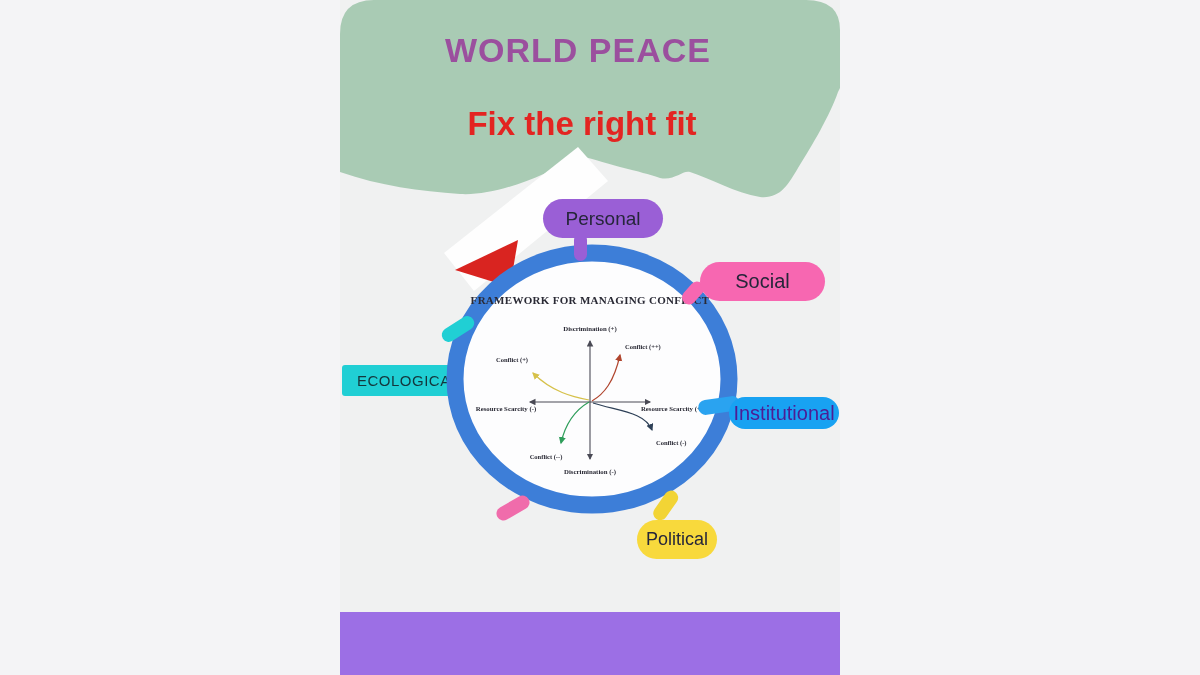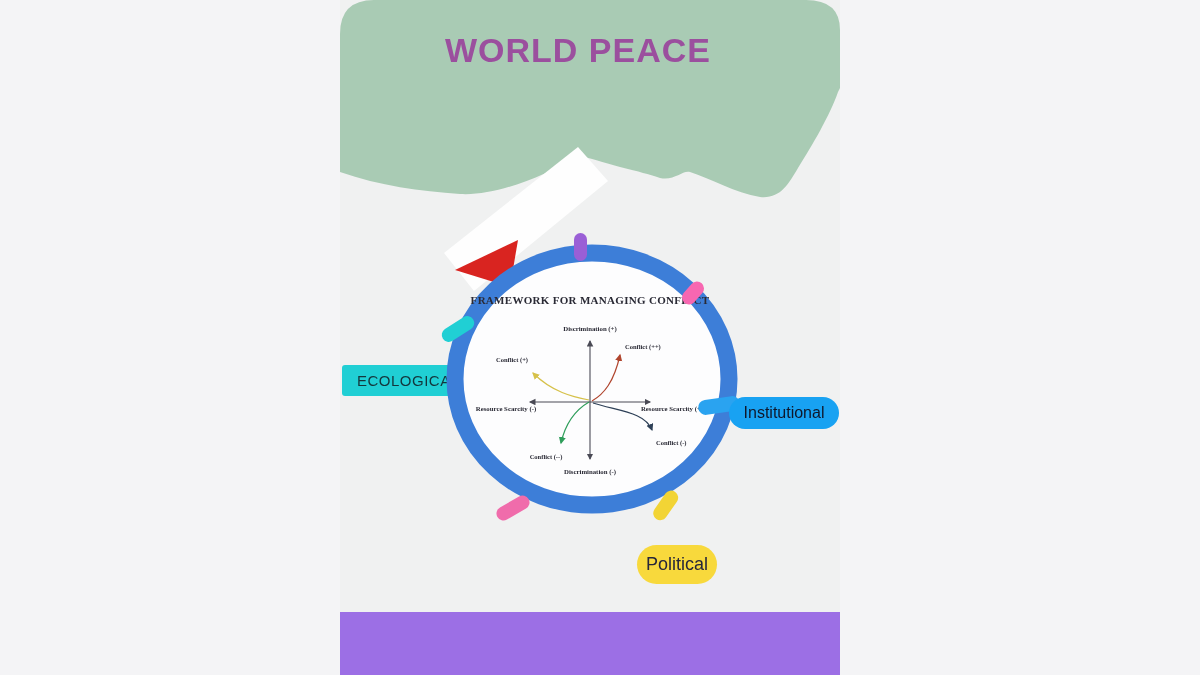--- a/index.html
+++ b/index.html
@@ -4,37 +4,38 @@
 <style>
   html,body{margin:0;padding:0;background:#f4f4f6;}
   .stage{position:relative;width:1064px;height:675px;overflow:hidden;background:#f4f4f6;font-family:"Liberation Sans",sans-serif;}
   .poster{position:absolute;left:340px;top:0;width:500px;height:675px;background:#f0f1f1;}
   .title{position:absolute;top:31px;left:0;width:100%;text-align:center;font-size:34px;font-weight:800;color:#9b4f9e;letter-spacing:1px;transform:translateX(-12px);z-index:4;}
   .subtitle{position:absolute;top:105px;left:0;width:100%;text-align:center;font-size:33px;font-weight:800;color:#e32421;transform:translateX(-8px);z-index:4;}
   .layer-svg{position:absolute;left:0;top:0;width:500px;height:675px;z-index:2;}
   .pill{position:absolute;display:flex;align-items:center;justify-content:center;color:#26263a;z-index:3;}
   .pill-personal{left:203px;top:199px;width:120px;height:39px;background:#9a5fd6;border-radius:20px;font-size:19px;}
   .pill-social{left:360px;top:262px;width:125px;height:39px;background:#f767b1;border-radius:20px;font-size:20px;}
-  .pill-institutional{left:389px;top:397px;width:110px;height:32px;background:#18a2f2;border-radius:16px;font-size:16px;color:#0f172a;}
-  .pill-political{left:297px;top:520px;width:80px;height:39px;background:#f8d93c;border-radius:20px;font-size:18px;margin-top:25px;}
+  .pill-institutional{left:389px;top:397px;width:110px;height:32px;background:#18a2f2;border-radius:16px;font-size:20px;color:#4c1d95;}
+  .pill-political{left:297px;top:520px;width:80px;height:39px;background:#f8d93c;border-radius:20px;font-size:18px;}
   .pill-technological{left:42px;top:516px;width:127px;height:35px;background:#f06cab;border-radius:18px;font-size:18px;}
   .bar-ecological{left:2px;top:365px;width:120px;height:31px;background:#20cfd4;border-radius:3px;font-size:15px;justify-content:flex-start;padding-left:15px;color:#14363c;z-index:1;letter-spacing:.5px;}
   .bottom-bar{position:absolute;left:0;top:612px;width:500px;height:63px;background:#9c6fe5;z-index:3;}
   svg text{font-family:"Liberation Serif",serif;font-weight:bold;fill:#2a2a35;}
   .fw-title{font-size:11px;letter-spacing:.3px;}
   .ax-label{font-size:6.8px;}
   .curve-label{font-size:6.5px;}
 </style>
 </head>
 <body>
 
 <div class="stage">
   <div class="poster">
 
     <div class="title">WORLD PEACE</div>
+    <div class="subtitle">Fix the right fit</div>
 
     <div class="pill bar-ecological">ECOLOGICAL</div>
 
     <svg class="layer-svg" viewBox="0 0 500 675">
       <defs>
         <marker id="m-ax" markerWidth="7" markerHeight="7" refX="5" refY="3" orient="auto">
             <path d="M0,0L6,3L0,6Z" fill="#4a4a55"></path>
           </marker>
         <marker id="m-red" markerWidth="7" markerHeight="7" refX="5" refY="3" orient="auto">
             <path d="M0,0L6,3L0,6Z" fill="#b0452e"></path>
@@ -97,18 +98,20 @@
       <g>
         <rect x="234" y="233" width="13" height="28" rx="6.5" fill="#9a5fd6"></rect>
         <rect x="346" y="280" width="14" height="26" rx="7" fill="#f767b1" transform="rotate(42 353 293)"></rect>
         <rect x="358" y="398" width="42" height="15" rx="7.5" fill="#2aa3f0" transform="rotate(-8 379 405)"></rect>
         <rect x="100" y="322" width="36" height="14" rx="7" fill="#20cfd4" transform="rotate(-33 118 329)"></rect>
         <rect x="155" y="501" width="36" height="14" rx="7" fill="#f06cab" transform="rotate(-30 173 508)"></rect>
         <rect x="319" y="489" width="14" height="33" rx="7" fill="#f2d435" transform="rotate(35 326 505)"></rect>
       </g>
     </svg>
 
+    <div class="pill pill-personal">Personal</div>
+    <div class="pill pill-social">Social</div>
     <div class="pill pill-institutional">Institutional</div>
     <div class="pill pill-political">Political</div>
 
     <div class="bottom-bar"></div>
   </div>
 </div>
 
 </body></html>

